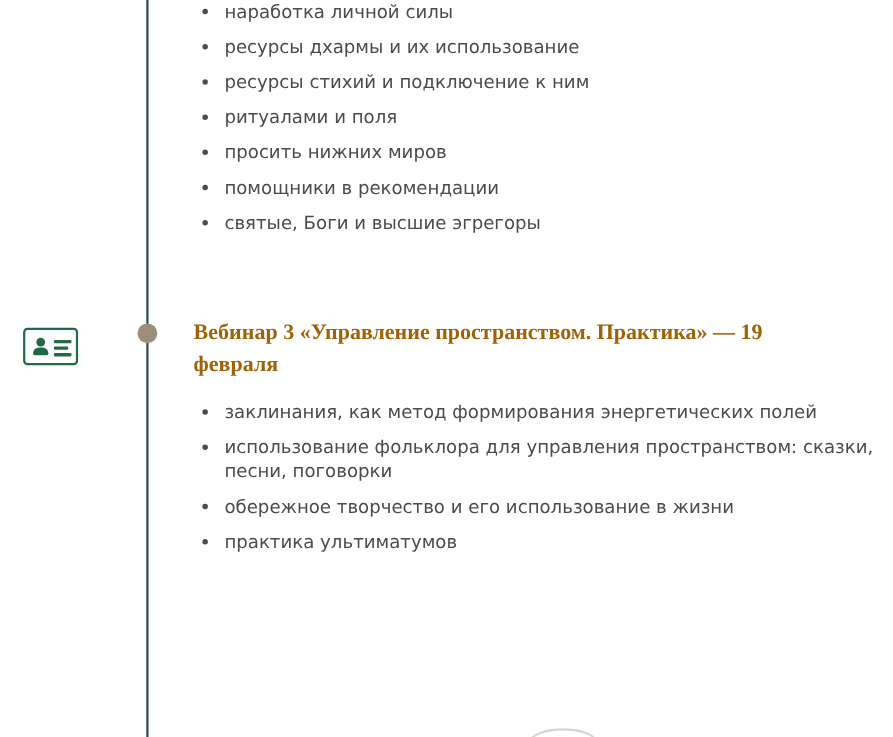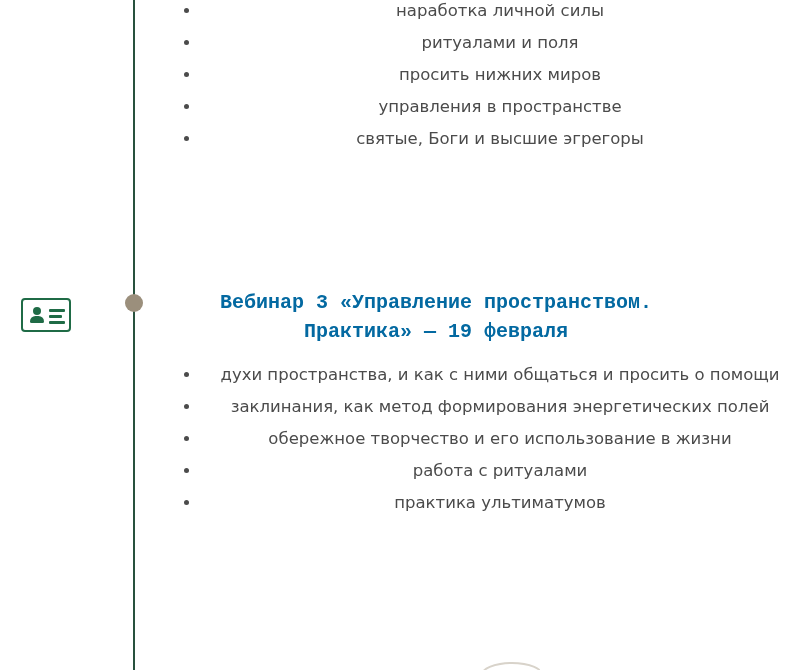--- a/index.html
+++ b/index.html
@@ -12,21 +12,20 @@
     background: #ffffff;
     font-family: "DejaVu Sans", sans-serif;
     overflow: hidden;
     position: relative;
   }
 
   .page {
     position: relative;
     width: 812px;
     height: 557px;
-    text-align: center;
   }
 
   
   .timeline-line {
     position: absolute;
     left: 133px;
     top: 0;
     width: 2px;
     height: 670px;
     background: #28513d;
@@ -70,22 +69,22 @@
   
   .section {
     position: absolute;
     left: 176px;
     top: 288px;
     width: 620px;
   }
   .section-title {
     font-size: 20px;
     line-height: 1.45;
-    color: #0369a1;
-    font-family: Liberation Mono, monospace;
+    color: #a16207;
+    font-family: Liberation Serif, serif;
     margin: 0 0 18px 0;
     max-width: 520px;
   }
 
   .second-list li {
     margin-bottom: 9px;
     line-height: 1.35;
   }
 
   
@@ -187,33 +186,34 @@
     </div>
     <div class="lines">
       <span></span>
       <span></span>
       <span></span>
     </div>
   </div>
 
   <ul class="bullets first-list">
     <li>наработка личной силы</li>
+    <li>ресурсы дхармы и их использование</li>
+    <li>ресурсы стихий и подключение к ним</li>
     <li>ритуалами и поля</li>
     <li>просить нижних миров</li>
-    <li>управления в пространстве</li>
+    <li>помощники в рекомендации</li>
     <li>святые, Боги и высшие эгрегоры</li>
   </ul>
 
   <div class="section">
     <h2 class="section-title">Вебинар 3 «Управление пространством. Практика» — 19 февраля</h2>
     <ul class="bullets second-list">
-      <li>духи пространства, и как с ними общаться и просить о помощи</li>
       <li>заклинания, как метод формирования энергетических полей</li>
+      <li>использование фольклора для управления пространством: сказки, песни, поговорки</li>
       <li>обережное творчество и его использование в жизни</li>
-      <li>работа с ритуалами</li>
       <li>практика ультиматумов</li>
     </ul>
   </div>
 
   <div class="cut-off">
     <div class="arc"></div>
   </div>
 
 </div>
 

